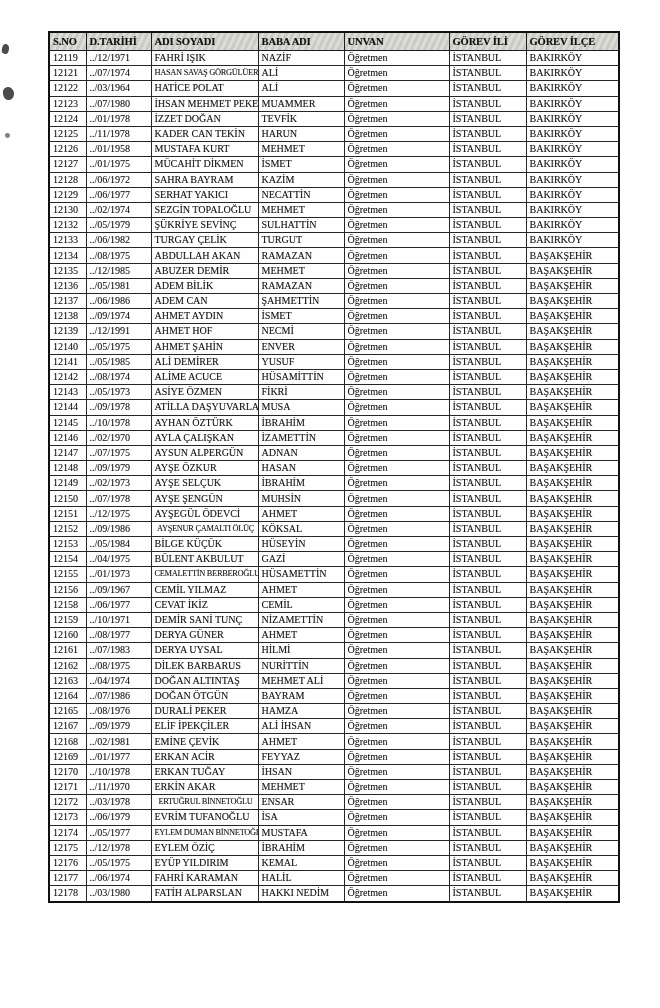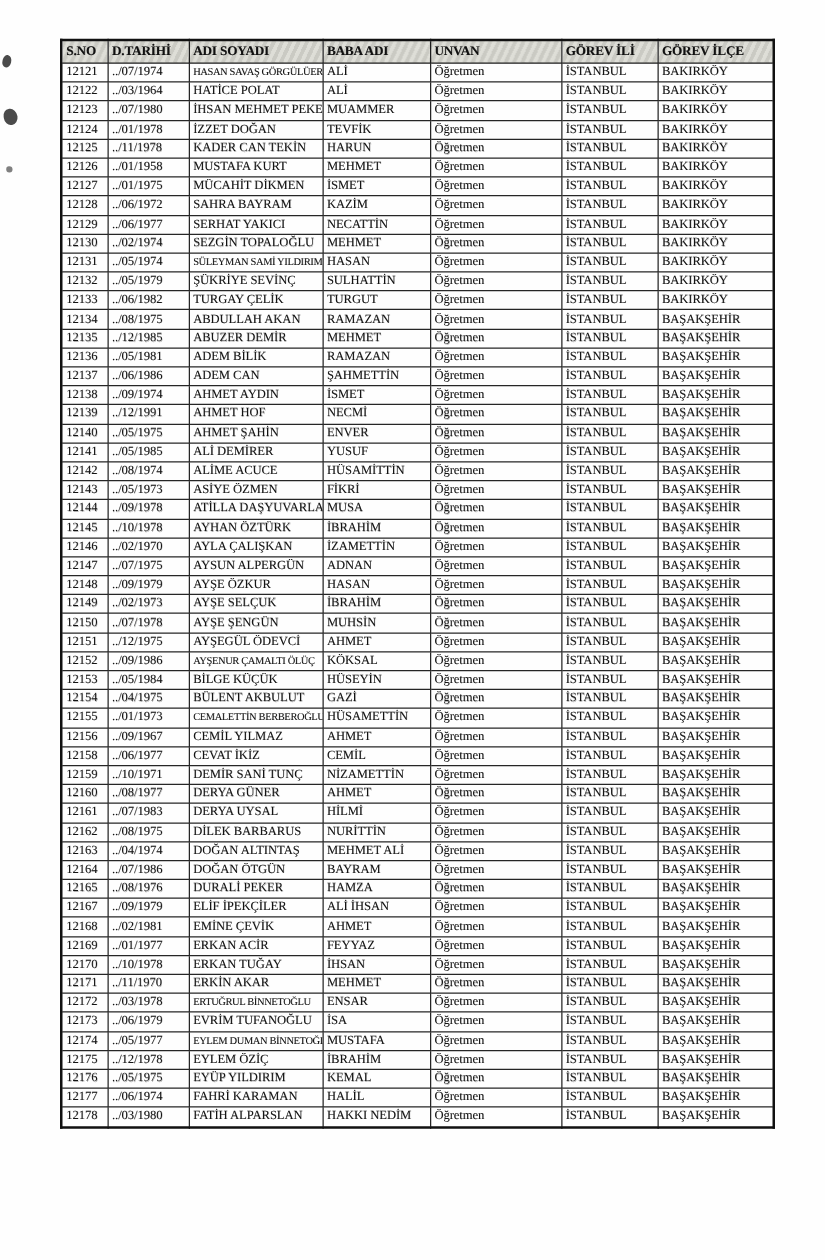--- a/index.html
+++ b/index.html
@@ -62,20 +62,21 @@
     padding: 0 1px 0 3px;
     height: 14.2px;
     line-height: 14px;
     white-space: nowrap;
     overflow: hidden;
     text-shadow: 0.3px 0.3px 0 rgba(0,0,0,0.3);
   }
   td.condensed {
     font-size: 8.3px;
     letter-spacing: -0.25px;
+    text-align: center;
   }
 </style>
 </head>
 <body>
 
 <div class="page">
   <div class="speck s1"></div>
   <div class="speck s2"></div>
   <div class="speck s3"></div>
 
@@ -95,20 +96,29 @@
         <th>D.TARİHİ</th>
         <th>ADI SOYADI</th>
         <th>BABA ADI</th>
         <th>UNVAN</th>
         <th>GÖREV İLİ</th>
         <th>GÖREV İLÇE</th>
       </tr>
     </thead>
     <tbody id="table-body">
         <tr>
+          <td>12119</td>
+          <td>../12/1971</td>
+          <td>FAHRİ IŞIK</td>
+          <td>NAZİF</td>
+          <td>Öğretmen</td>
+          <td>İSTANBUL</td>
+          <td>BAKIRKÖY</td>
+        </tr>
+        <tr>
           <td>12121</td>
           <td>../07/1974</td>
           <td class="condensed">HASAN SAVAŞ GÖRGÜLÜER</td>
           <td>ALİ</td>
           <td>Öğretmen</td>
           <td>İSTANBUL</td>
           <td>BAKIRKÖY</td>
         </tr>
         <tr>
           <td>12122</td>
@@ -180,29 +190,20 @@
           <td>NECATTİN</td>
           <td>Öğretmen</td>
           <td>İSTANBUL</td>
           <td>BAKIRKÖY</td>
         </tr>
         <tr>
           <td>12130</td>
           <td>../02/1974</td>
           <td>SEZGİN TOPALOĞLU</td>
           <td>MEHMET</td>
-          <td>Öğretmen</td>
-          <td>İSTANBUL</td>
-          <td>BAKIRKÖY</td>
-        </tr>
-        <tr>
-          <td>12131</td>
-          <td>../05/1974</td>
-          <td class="condensed">SÜLEYMAN SAMİ YILDIRIM</td>
-          <td>HASAN</td>
           <td>Öğretmen</td>
           <td>İSTANBUL</td>
           <td>BAKIRKÖY</td>
         </tr>
         <tr>
           <td>12132</td>
           <td>../05/1979</td>
           <td>ŞÜKRİYE SEVİNÇ</td>
           <td>SULHATTİN</td>
           <td>Öğretmen</td>

